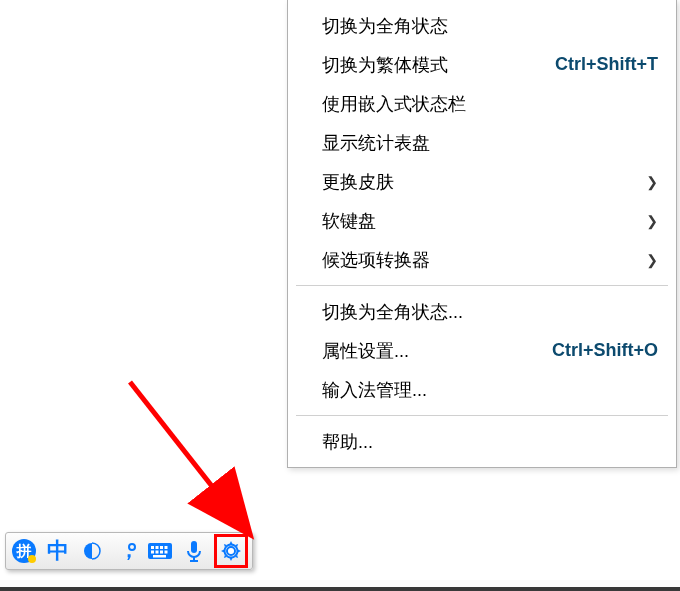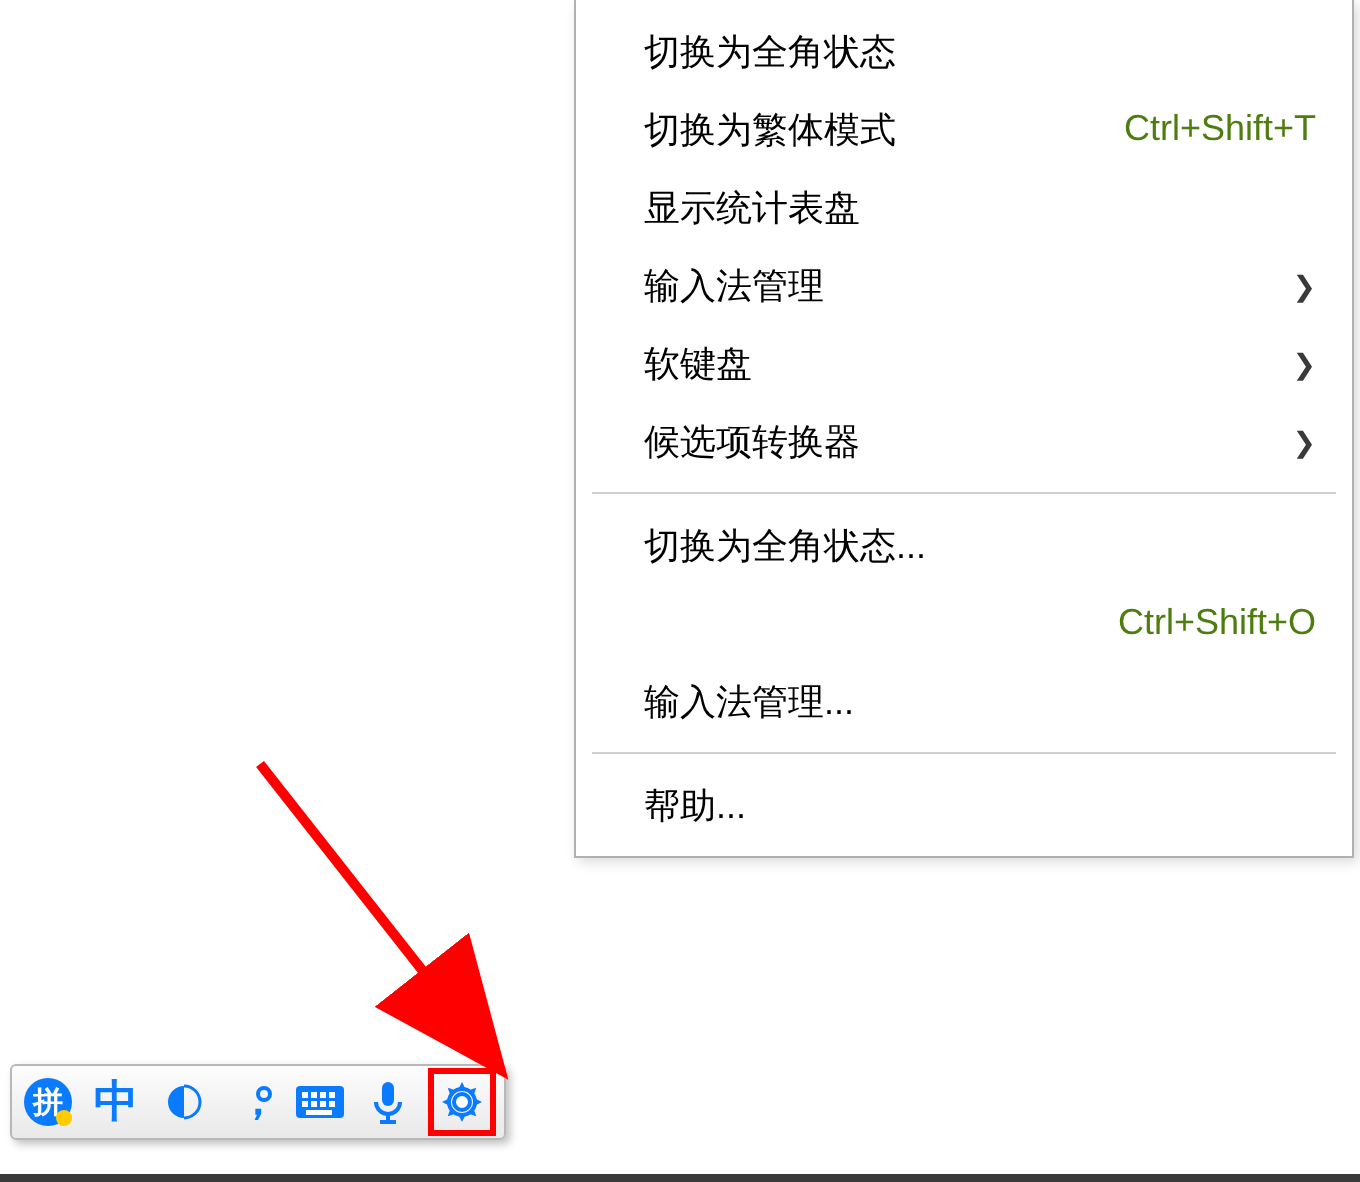--- a/index.html
+++ b/index.html
@@ -37,21 +37,22 @@
     cursor: default;
     white-space: nowrap;
   }
   .menu-label {
     flex: 0 0 auto;
     text-align: right;
   }
   .menu-accel {
     margin-left: auto;
     padding-left: 20px;
-    color: #4d7c0f;
+    color: #0c4a6e;
+    font-weight: bold;
   }
   .menu-submenu-arrow {
     margin-left: auto;
     padding-left: 20px;
     color: #3a3a3a;
     font-size: 14px;
   }
   .menu-sep {
     height: 1px;
     background: #d0d0d0;
@@ -112,41 +113,45 @@
 
 <div class="menu">
   <div class="menu-item">
     <span class="menu-label">切换为全角状态</span>
   </div>
   <div class="menu-item">
     <span class="menu-label">切换为繁体模式</span>
     <span class="menu-accel">Ctrl+Shift+T</span>
   </div>
   <div class="menu-item">
+    <span class="menu-label">使用嵌入式状态栏</span>
+  </div>
+  <div class="menu-item">
     <span class="menu-label">显示统计表盘</span>
   </div>
   <div class="menu-item">
-    <span class="menu-label">输入法管理</span>
+    <span class="menu-label">更换皮肤</span>
     <span class="menu-submenu-arrow">❯</span>
   </div>
   <div class="menu-item">
     <span class="menu-label">软键盘</span>
     <span class="menu-submenu-arrow">❯</span>
   </div>
   <div class="menu-item">
     <span class="menu-label">候选项转换器</span>
     <span class="menu-submenu-arrow">❯</span>
   </div>
 
   <div class="menu-sep"></div>
 
   <div class="menu-item">
     <span class="menu-label">切换为全角状态...</span>
   </div>
   <div class="menu-item">
+    <span class="menu-label">属性设置...</span>
     <span class="menu-accel">Ctrl+Shift+O</span>
   </div>
   <div class="menu-item">
     <span class="menu-label">输入法管理...</span>
   </div>
 
   <div class="menu-sep"></div>
 
   <div class="menu-item">
     <span class="menu-label">帮助...</span>

